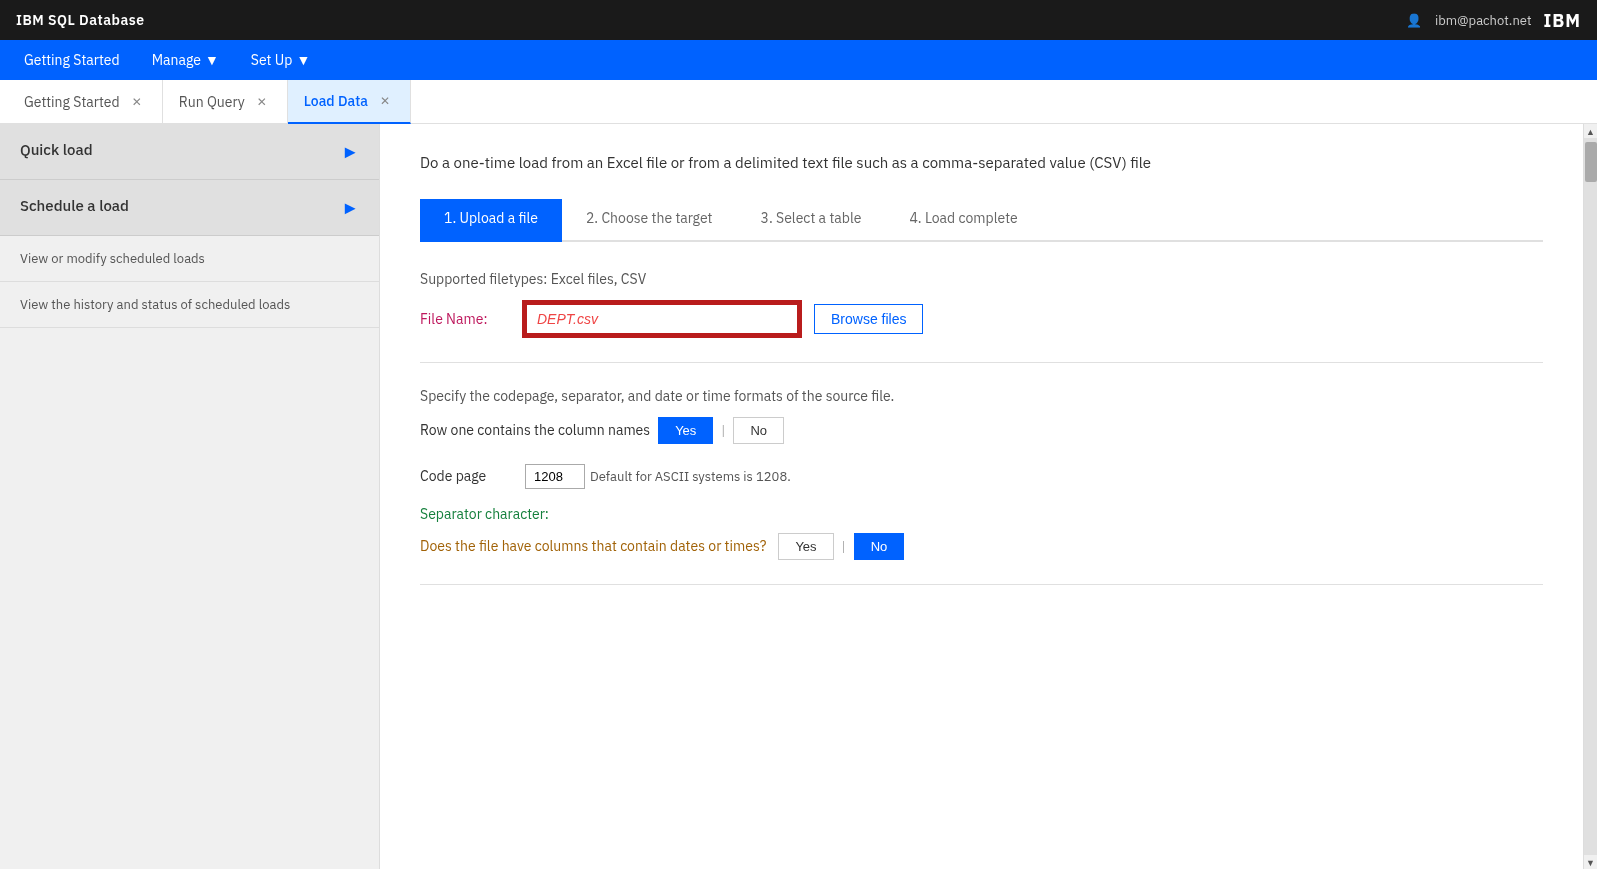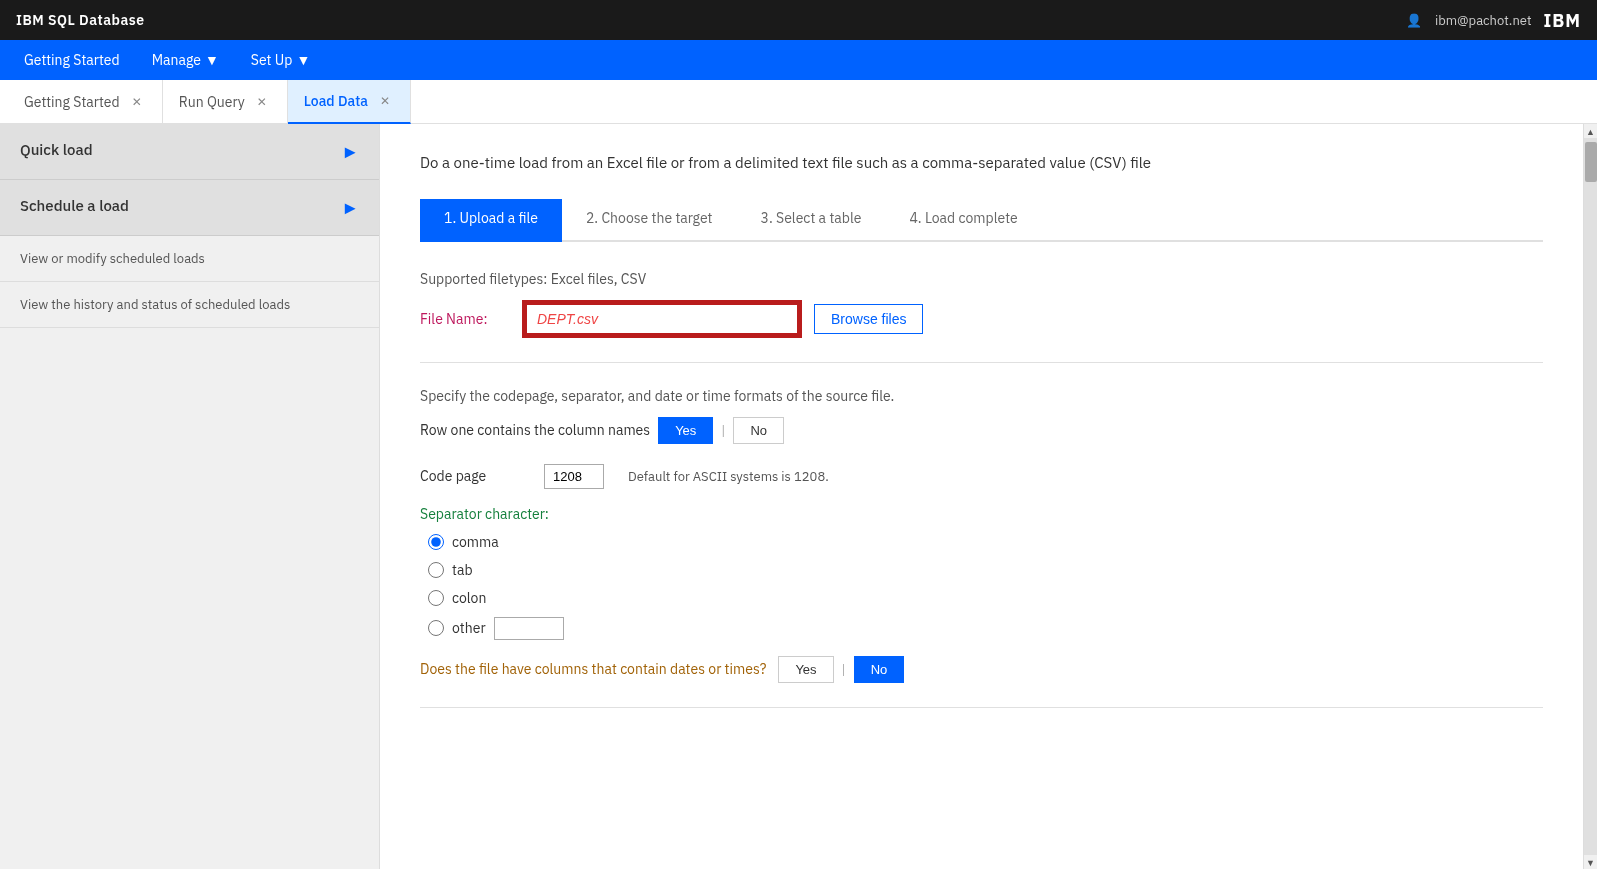--- a/index.html
+++ b/index.html
@@ -212,21 +212,21 @@
     }
     .toggle-sep {
       padding: 0 8px;
       color: #aaa;
       font-size: 13px;
     }
 
     .form-row {
       display: flex;
       align-items: center;
-      gap: 24px;
+      gap: 5px;
       margin-bottom: 16px;
     }
     .form-row-label {
       font-size: 14px;
       color: #333;
       width: 100px;
     }
     .code-page-input {
       border: 1px solid #aaa;
       padding: 4px 8px;
@@ -440,39 +440,20 @@
       </div>
     </div>
 
     <div class="form-row">
       <span class="form-row-label">Code page</span>
       <input class="code-page-input" type="text" value="1208" style="">
       <span class="code-page-hint">Default for ASCII systems is 1208.</span>
     </div>
 
     <p class="separator-label">Separator character:</p>
-    <div class="radio-group">
-      <label class="radio-item">
-        <input type="radio" name="separator" checked="" style="">
-        <span>comma</span>
-      </label>
-      <label class="radio-item">
-        <input type="radio" name="separator" style="">
-        <span>tab</span>
-      </label>
-      <label class="radio-item">
-        <input type="radio" name="separator" style="">
-        <span>colon</span>
-      </label>
-      <label class="radio-item">
-        <input type="radio" name="separator" style="">
-        <span>other</span>
-        <input class="other-input" type="text" style="">
-      </label>
-    </div>
 
     <div class="dates-row">
       <span class="dates-label">Does the file have columns that contain dates or times?</span>
       <div class="toggle-row">
         <button class="toggle-btn">Yes</button>
         <span class="toggle-sep">|</span>
         <button class="toggle-btn active-no">No</button>
       </div>
     </div>
 

